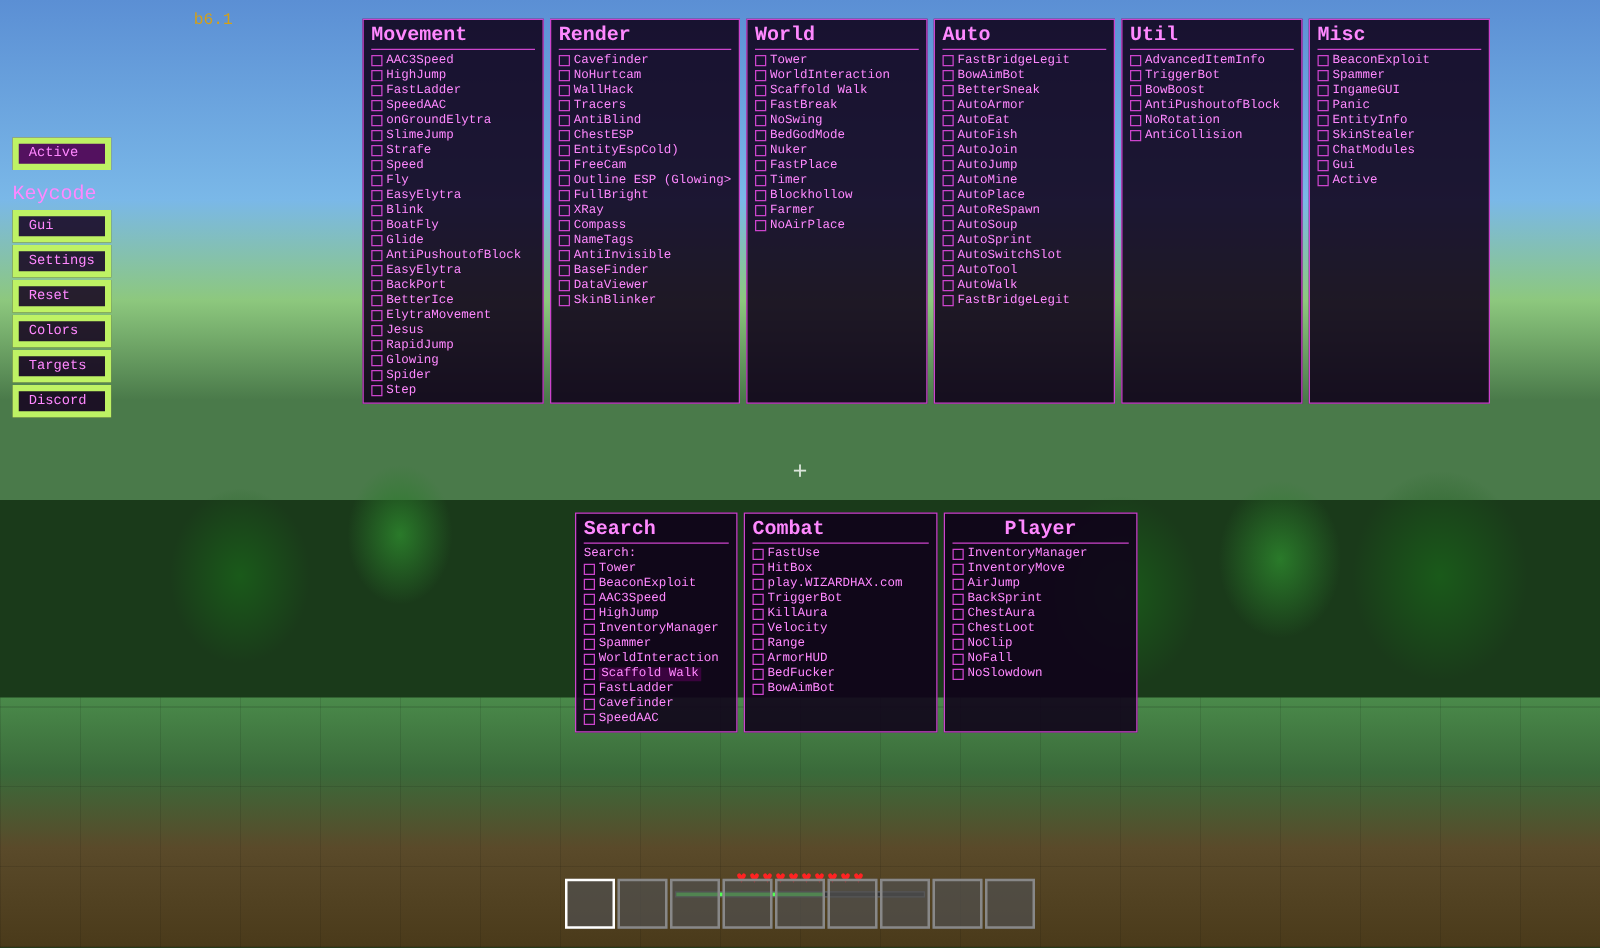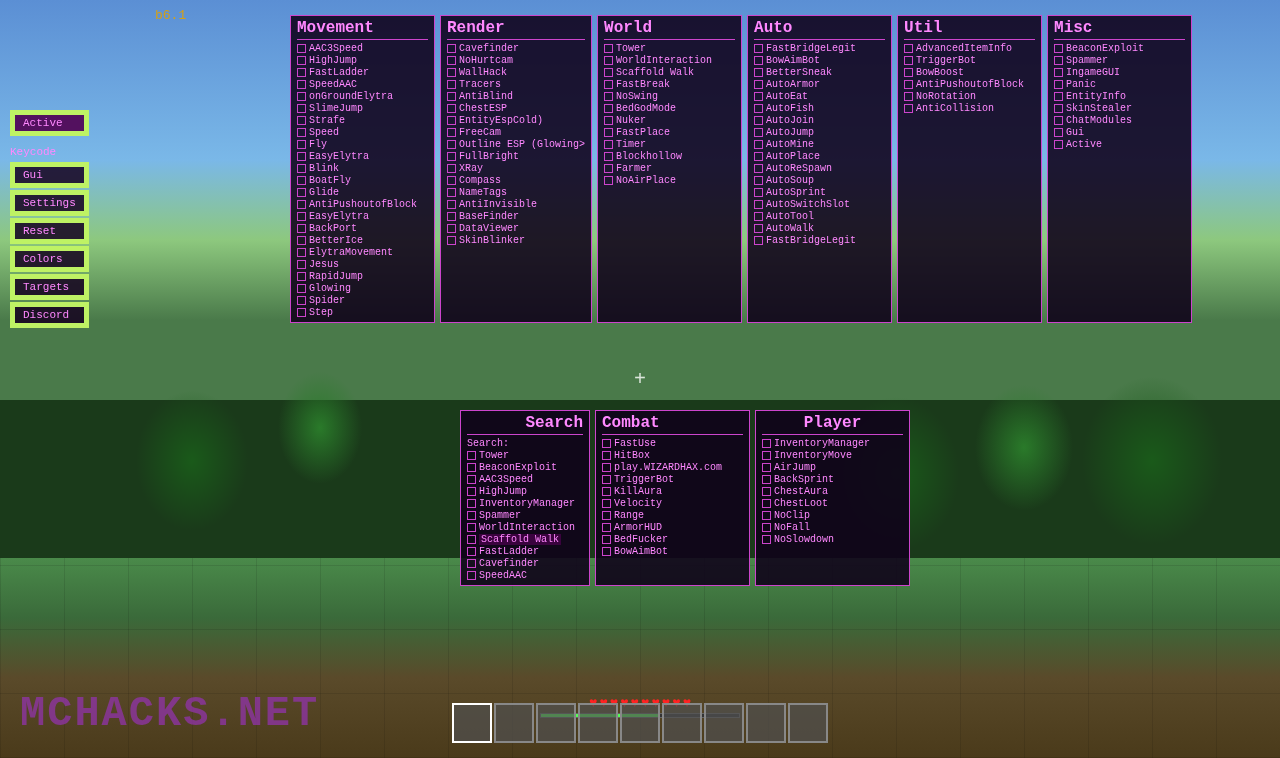--- a/index.html
+++ b/index.html
@@ -89,21 +89,21 @@
       text-align: left;
       min-width: 70px;
     }
 
     .sidebar-btn.active-btn {
       background: rgba(80, 0, 80, 0.9);
     }
 
     .keycode-label {
       color: #ff88ff;
-      font-size: 11px;
+      font-size: 16px;
       margin-top: 8px;
       margin-bottom: 2px;
     }
 
     
     .panels-container {
       position: absolute;
       top: 15px;
       left: 290px;
       display: flex;
@@ -643,21 +643,21 @@
           <div class="module-item">
             <span class="module-checkbox"></span>
             <span class="module-label">Active</span>
           </div>
         </div>
     </div>
   </div>
 
   <div class="bottom-panels" id="bottom-panels">
 
-    <div class="module-panel" style="min-width:130px;text-align:right;">
+    <div class="module-panel" style="min-width:130px;">
       <div class="panel-title">Search</div>
       <div class="module-item">
         <span class="module-label">Search:</span>
       </div>
       <div id="search-items">
           <div class="module-item">
             <span class="module-checkbox"></span>
             <span class="module-label">Tower</span>
           </div>
           <div class="module-item">
@@ -787,21 +787,20 @@
           <div class="module-item">
             <span class="module-checkbox"></span>
             <span class="module-label">NoSlowdown</span>
           </div>
         </div>
     </div>
   </div>
 
   <div class="crosshair">+</div>
 
-  <div class="watermark">MCHACKS.NET</div>
 
   <div class="hud-bottom">
     <div class="hearts-row" id="hearts-row">
         <span class="heart">♥</span>
         <span class="heart">♥</span>
         <span class="heart">♥</span>
         <span class="heart">♥</span>
         <span class="heart">♥</span>
         <span class="heart">♥</span>
         <span class="heart">♥</span>

